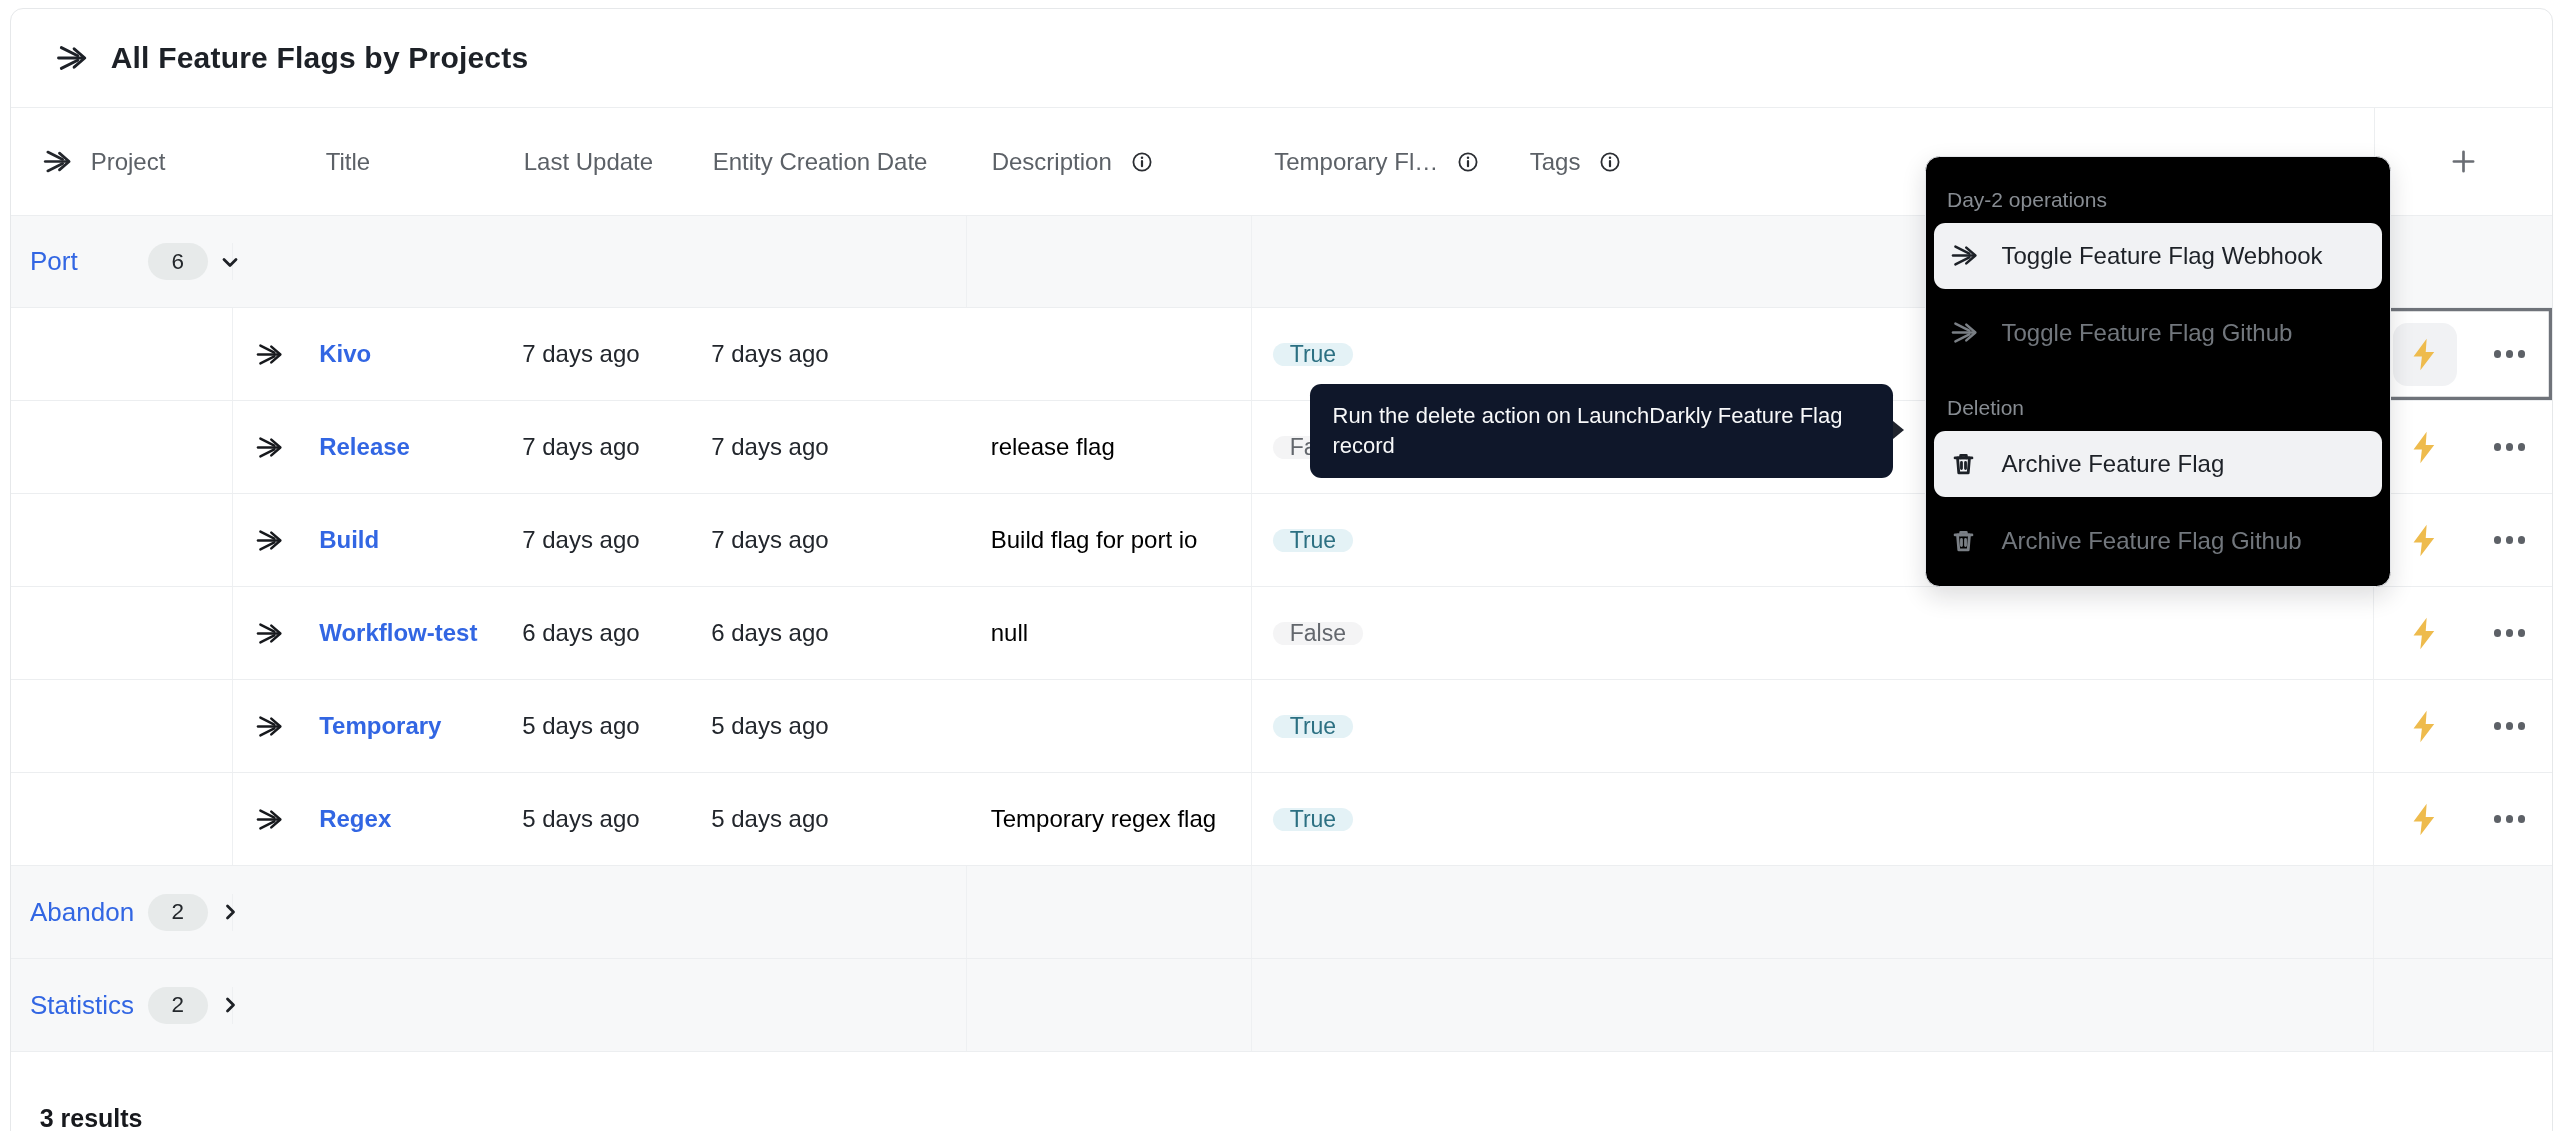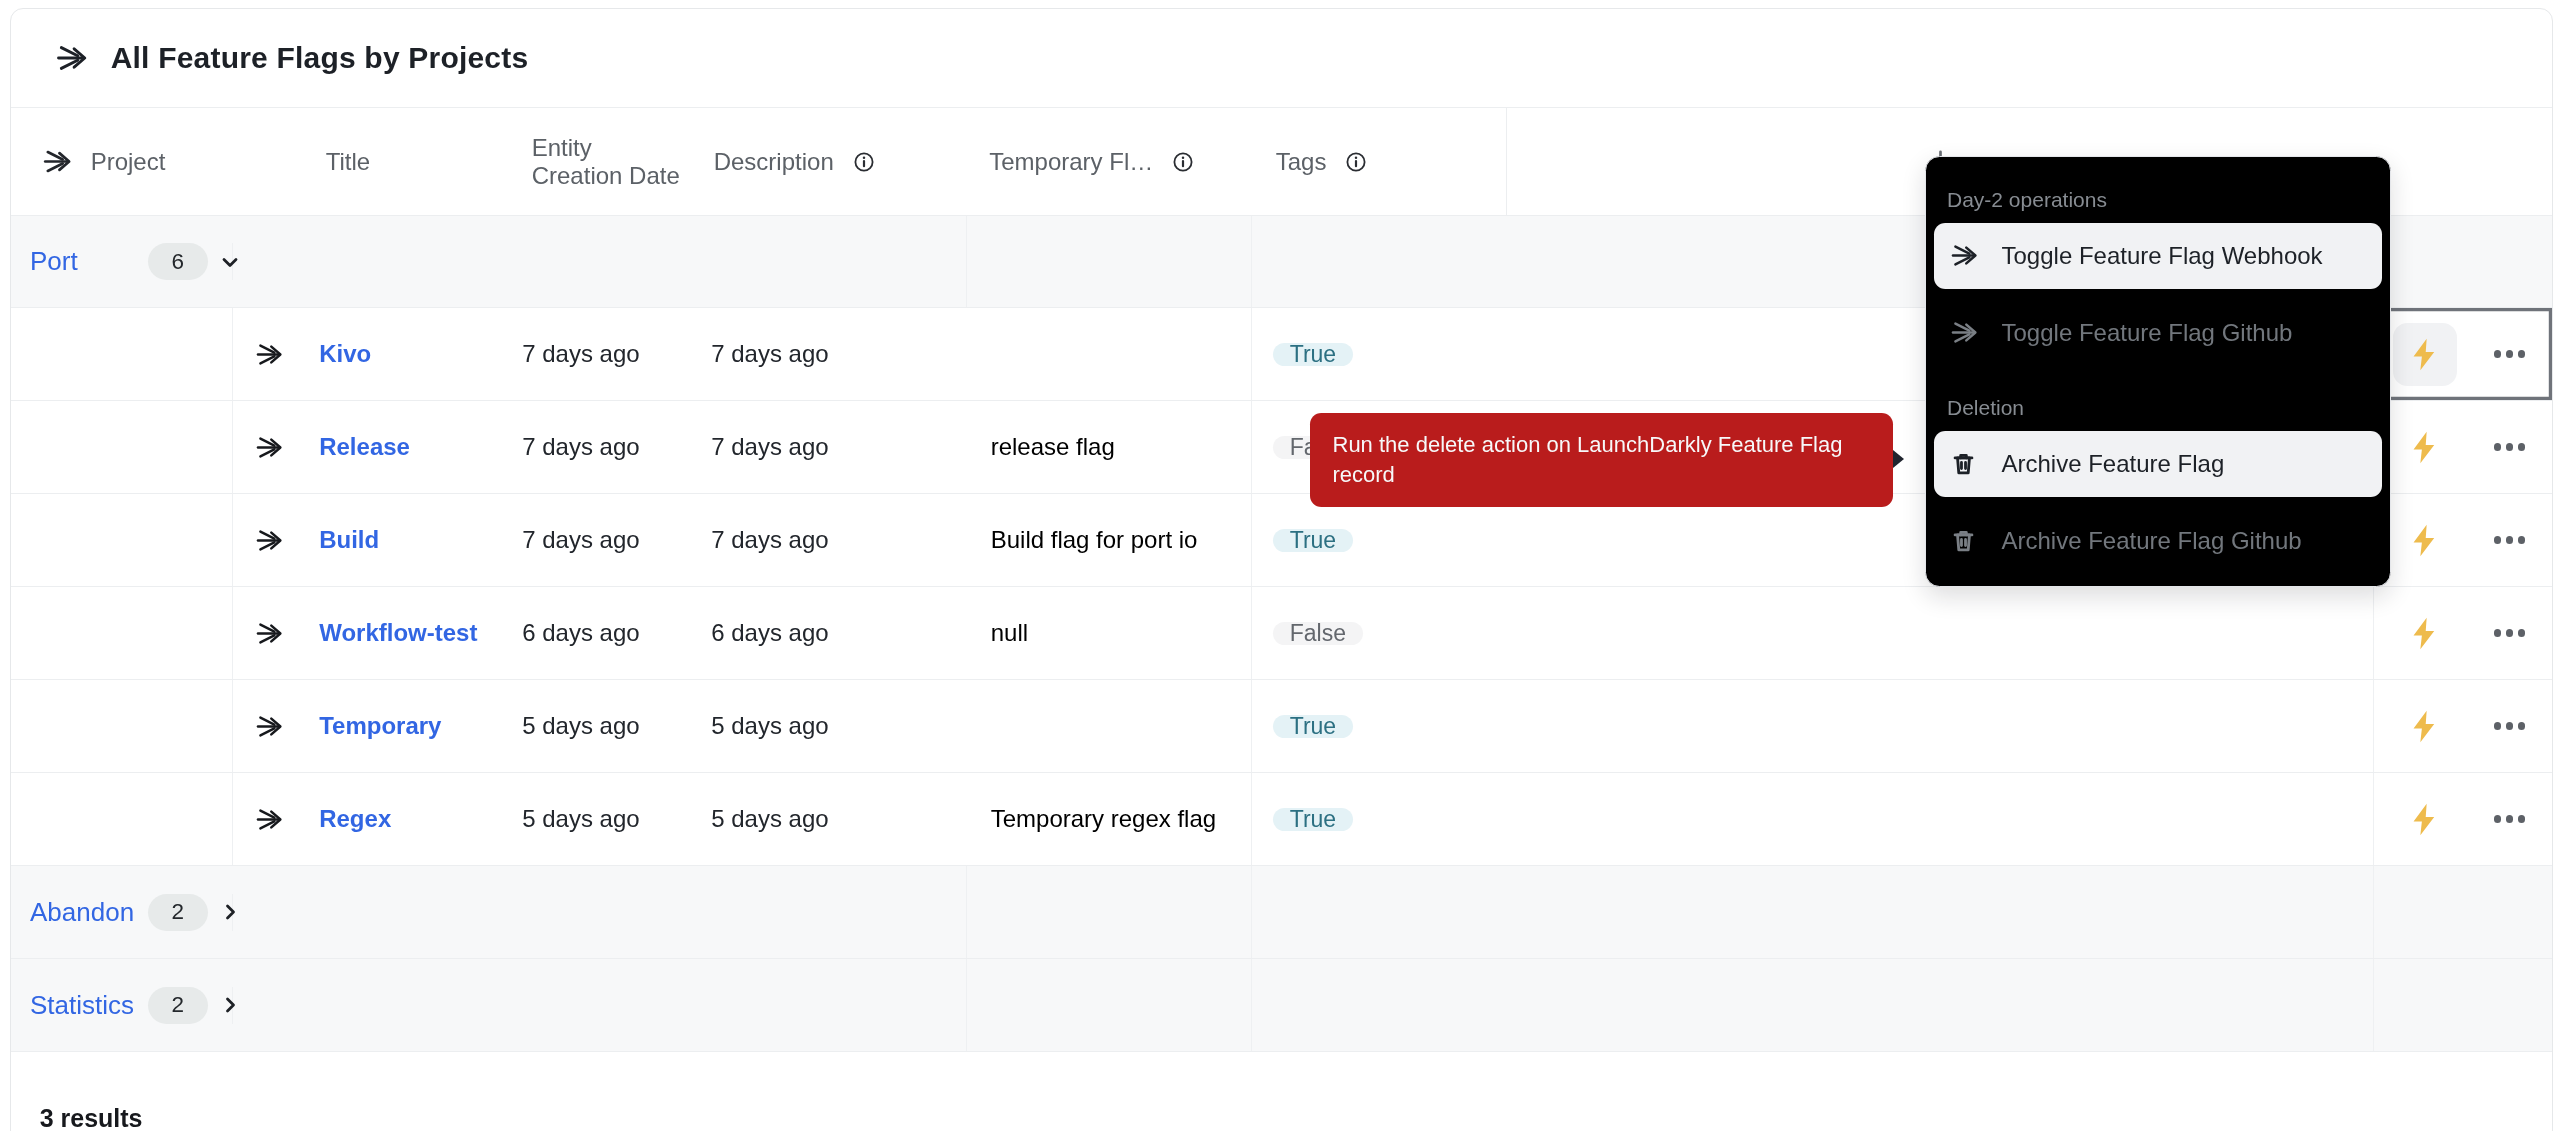--- a/index.html
+++ b/index.html
@@ -68,22 +68,22 @@
   .menu{position:absolute;left:1925px;top:156px;width:448px;background:#000000;
         border:0.8px solid #e4e6ea;border-radius:14.5px;box-shadow:0 9.7px 24px rgba(20,24,31,.14);
         padding:11.3px 8px;z-index:30;}
   .menu-label{padding:19.3px 13px 11.3px;font-size:21px;color:#878c92;}
   .menu-item{height:66px;margin-bottom:11px;border-radius:11.3px;display:flex;align-items:center;
              padding:0 16px;gap:22.5px;font-size:24px;color:#72777d;cursor:pointer;}
   .menu-item .m-icon{width:29px;height:29px;color:#7a7f85;flex:none;}
   .menu-item.hl{background:#f1f2f4;color:#1d2127;}
   .menu-item.hl .m-icon{color:#1d2127;}
   
-  .tooltip{position:absolute;left:1310px;top:413px;width:583px;box-sizing:border-box;
-           background:#b91c1c;color:#f7f8f9;border-radius:11.3px;padding:17px 22.5px;
+  .tooltip{position:absolute;left:1310px;top:384px;width:583px;box-sizing:border-box;
+           background:#0f172a;color:#f7f8f9;border-radius:11.3px;padding:17px 22.5px;
            font-size:22px;line-height:30px;z-index:20;}
   .tooltip:after{content:"";position:absolute;right:-10.5px;top:50%;margin-top:-9.7px;
                  border-top:9.7px solid transparent;border-bottom:9.7px solid transparent;
                  border-left:11.3px solid #20242e;}
   svg{display:block;}
 </style>
 </head>
 <body>
 
 <div class="card">
@@ -108,20 +108,23 @@
             <path d="M13.5 5.5L21 12l-7.5 6.5"></path>
             <path d="M4.5 4.7L16 10.4"></path>
             <path d="M4.5 19.3L16 13.6"></path>
         </svg>
       </span>
       <span>Project</span>
     </div>
     <div class="cell c-title">
       <span>Title</span>
     </div>
+    <div class="cell c-last">
+      <span>Last Update</span>
+    </div>
     <div class="cell c-entity">
       <span>Entity Creation Date</span>
     </div>
     <div class="cell c-desc">
       <span>Description</span>
       <span class="info">
         <svg viewBox="0 0 24 24" width="24" height="24" fill="none" stroke="currentColor">
           <circle cx="12" cy="12" r="8.6" stroke-width="1.8"></circle>
             <path d="M12 11v5.2" stroke-width="2.2" stroke-linecap="round"></path>
             <circle cx="12" cy="7.7" r="1.25" fill="currentColor" stroke="none"></circle>

